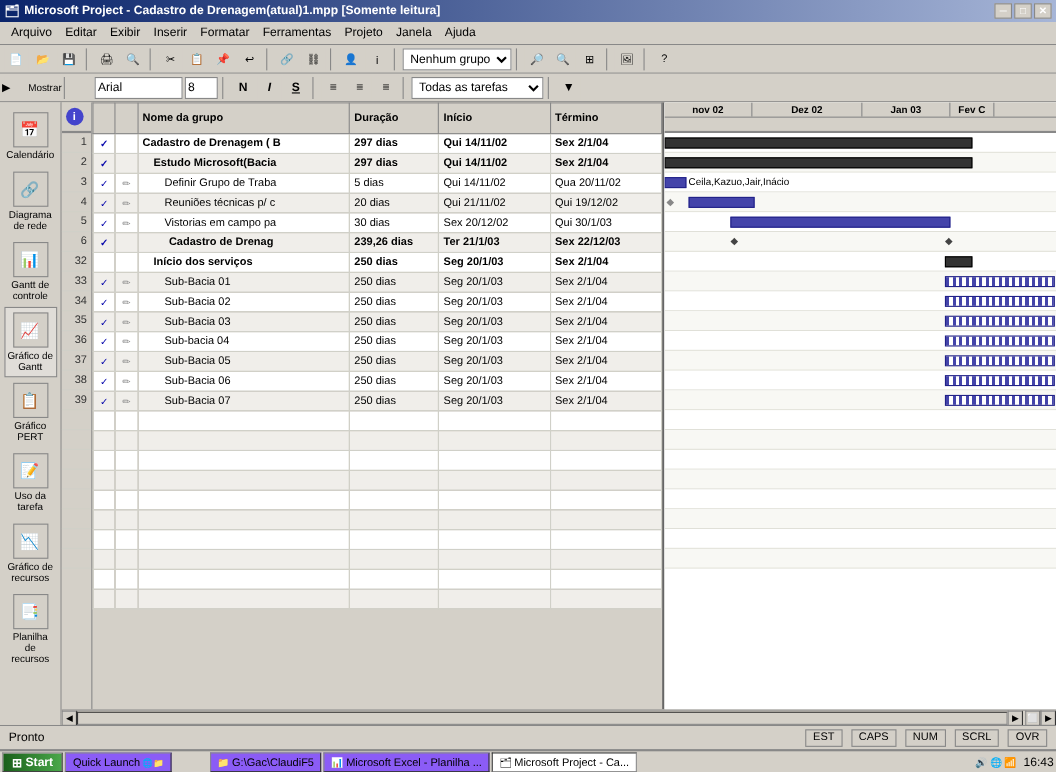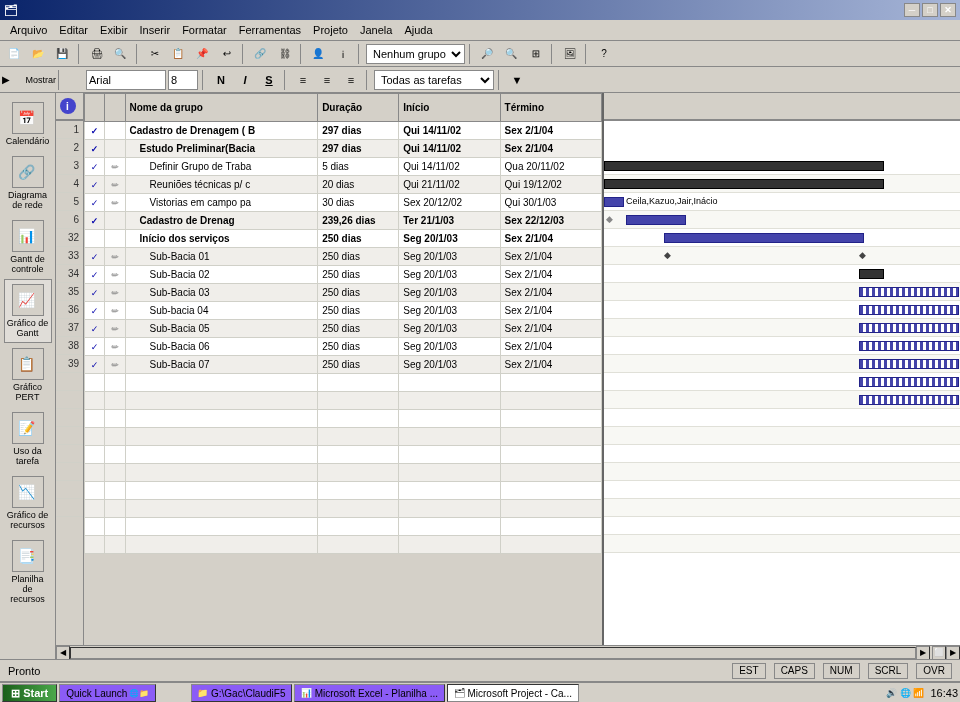--- a/index.html
+++ b/index.html
@@ -243,21 +243,20 @@
       display: flex;
       align-items: center;
       justify-content: center;
       font-size: 8px;
       flex-shrink: 0;
       width: 20px;
     }
     .gantt-body {
       overflow: hidden;
       position: relative;
-      margin-top: 36px;
     }
     .gantt-row {
       height: 18px;
       border-bottom: 1px solid #e0e0d8;
       position: relative;
       background: white;
     }
     .gantt-row:nth-child(even) { background: #f8f8f4; }
 
     
@@ -369,20 +368,21 @@
       font-size: 10px;
       font-weight: bold;
       margin-right: 4px;
     }
   </style>
 </head>
 <body>
 
 <div class="title-bar">
   <span style="margin-right:4px;">🗂</span>
+  <span>Microsoft Project - Cadastro de Drenagem(atual)1.mpp [Somente leitura]</span>
   <div class="title-bar-buttons">
     <div class="title-btn">─</div>
     <div class="title-btn">□</div>
     <div class="title-btn">✕</div>
   </div>
 </div>
 
 <div class="menu-bar">
   <span class="menu-item">Arquivo</span>
   <span class="menu-item">Editar</span>
@@ -540,21 +540,21 @@
                 <td class="icon-cell"><span style="color:#0000aa;">✓</span></td>
                 <td class="icon-cell"></td>
                 <td style="padding-left: 4px; font-weight: bold;">Cadastro de Drenagem ( B</td>
                 <td>297 dias</td>
                 <td>Qui 14/11/02</td>
                 <td>Sex 2/1/04</td>
               </tr>
               <tr style="font-weight: bold;">
                 <td class="icon-cell"><span style="color:#0000aa;">✓</span></td>
                 <td class="icon-cell"></td>
-                <td style="padding-left: 14px; font-weight: bold;">Estudo Preliminar(Bacia</td>
+                <td style="padding-left: 14px; font-weight: bold;">Estudo Microsoft(Bacia</td>
                 <td>297 dias</td>
                 <td>Qui 14/11/02</td>
                 <td>Sex 2/1/04</td>
               </tr>
               <tr>
                 <td class="icon-cell"><span style="color:#0000aa;">✓</span></td>
                 <td class="icon-cell"><span style="color:#888;">✏</span></td>
                 <td style="padding-left: 24px; margin-left: 12px;">Definir Grupo de Traba</td>
                 <td>5 dias</td>
                 <td>Qui 14/11/02</td>
@@ -572,21 +572,21 @@
                 <td class="icon-cell"><span style="color:#0000aa;">✓</span></td>
                 <td class="icon-cell"><span style="color:#888;">✏</span></td>
                 <td style="padding-left: 24px;">Vistorias em campo pa</td>
                 <td>30 dias</td>
                 <td>Sex 20/12/02</td>
                 <td>Qui 30/1/03</td>
               </tr>
               <tr style="font-weight: bold;">
                 <td class="icon-cell"><span style="color:#0000aa;">✓</span></td>
                 <td class="icon-cell"></td>
-                <td style="padding-left: 14px; font-weight: bold;">Cadastro de Drenag</td>
+                <td style="padding-left: 28px; font-weight: bold;">Cadastro de Drenag</td>
                 <td>239,26 dias</td>
                 <td>Ter 21/1/03</td>
                 <td>Sex 22/12/03</td>
               </tr>
               <tr style="font-weight: bold;">
                 <td class="icon-cell"></td>
                 <td class="icon-cell"></td>
                 <td style="padding-left: 14px; font-weight: bold;">Início dos serviços</td>
                 <td>250 dias</td>
                 <td>Seg 20/1/03</td>
@@ -728,20 +728,26 @@
                 <td>&nbsp;</td>
                 <td>&nbsp;</td>
               </tr>
             </tbody>
         </table>
       </div>
 
       <div class="gantt-chart">
 
         <div class="gantt-header">
+          <div class="gantt-header-row1">
+            <div class="gantt-month-cell" style="width:80px;">nov 02</div>
+            <div class="gantt-month-cell" style="width:100px;">Dez 02</div>
+            <div class="gantt-month-cell" style="width:80px;">Jan 03</div>
+            <div class="gantt-month-cell" style="width:40px;">Fev C</div>
+          </div>
         </div>
 
         <div class="gantt-body" id="gantt-body">
 
           <div class="gantt-row">
             <div class="gantt-bar bar-dark" style="left:0px; width:280px;"></div>
           </div>
 
           <div class="gantt-row">
             <div class="gantt-bar bar-dark" style="left:0px; width:280px;"></div>

